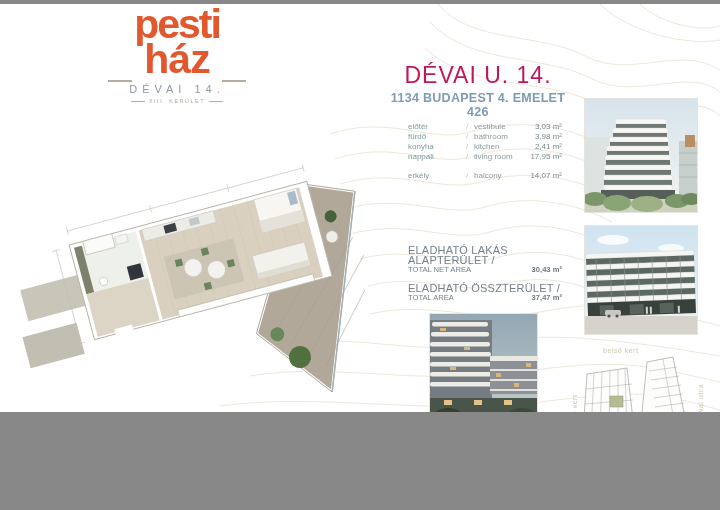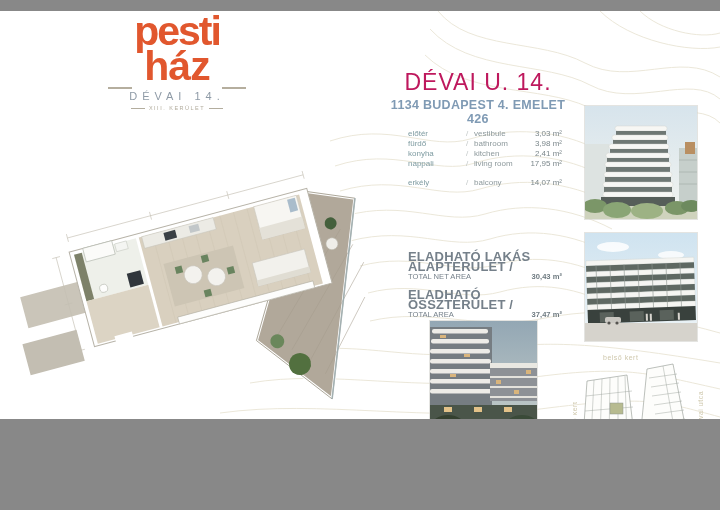--- a/index.html
+++ b/index.html
@@ -1,17 +1,17 @@
 <!DOCTYPE html>
 <html><head>
 <meta charset="utf-8">
 <style>
   html,body{margin:0;padding:0;background:#888;}
   .page{position:relative;width:720px;height:408px;background:#ffffff;overflow:hidden;
-        font-family:"Liberation Sans",sans-serif;margin:11px auto;}
+        font-family:"Liberation Sans",sans-serif;margin:4px auto;}
   .abs{position:absolute;}
   svg{display:block;}
 
   
   .logo{left:108px;top:4px;width:138px;text-align:center;color:#e1572e;}
   .logo .w1{font-size:41px;line-height:33px;font-weight:800;letter-spacing:-2px;}
   .logo .w2{font-size:41px;line-height:36px;font-weight:800;letter-spacing:-1px;}
   .logo-rule{position:absolute;top:72px;width:24px;height:2px;background:#b5ae9e;}
   .logo .proj{margin-top:6px;font-size:11px;letter-spacing:5px;color:#8e9aa6;font-weight:400;}
   .logo .dist{margin-top:3px;font-size:5.5px;letter-spacing:1.5px;color:#b3ad9e;display:flex;align-items:center;justify-content:center;gap:4px;}
@@ -29,21 +29,21 @@
   .row{display:flex;font-size:8px;line-height:10px;}
   .row .hu{width:52px;color:#7e9ba1;}
   .row .sep{width:14px;text-align:center;color:#c0c6c6;}
   .row .en{flex:1;color:#8d999c;}
   .row .area{width:44px;text-align:right;color:#7b878b;}
   .row.gap{margin-top:9px;}
 
   
   .totals{left:408px;top:241px;width:154px;color:#75808a;}
   .tot{margin-bottom:8px;}
-  .tot .l1{font-size:13px;line-height:10px;letter-spacing:.2px;font-weight:700;}
+  .tot .l1{font-size:11px;line-height:10px;letter-spacing:.2px;font-weight:400;}
   .tot .l2{display:flex;justify-content:space-between;font-size:7.6px;line-height:10px;font-weight:500;}
   .tot .val{color:#6e7a80;font-weight:700;text-align:right;}
 
   
   .wm{left:176px;top:220px;font-size:41px;font-weight:300;letter-spacing:12px;
       color:rgba(255,255,255,.72);text-shadow:0 0 2px rgba(150,156,152,.65);z-index:6;}
 
   
   .photo{box-shadow:0 0 0 1px rgba(210,210,205,.6);}
   .p1{left:585px;top:95px;}

